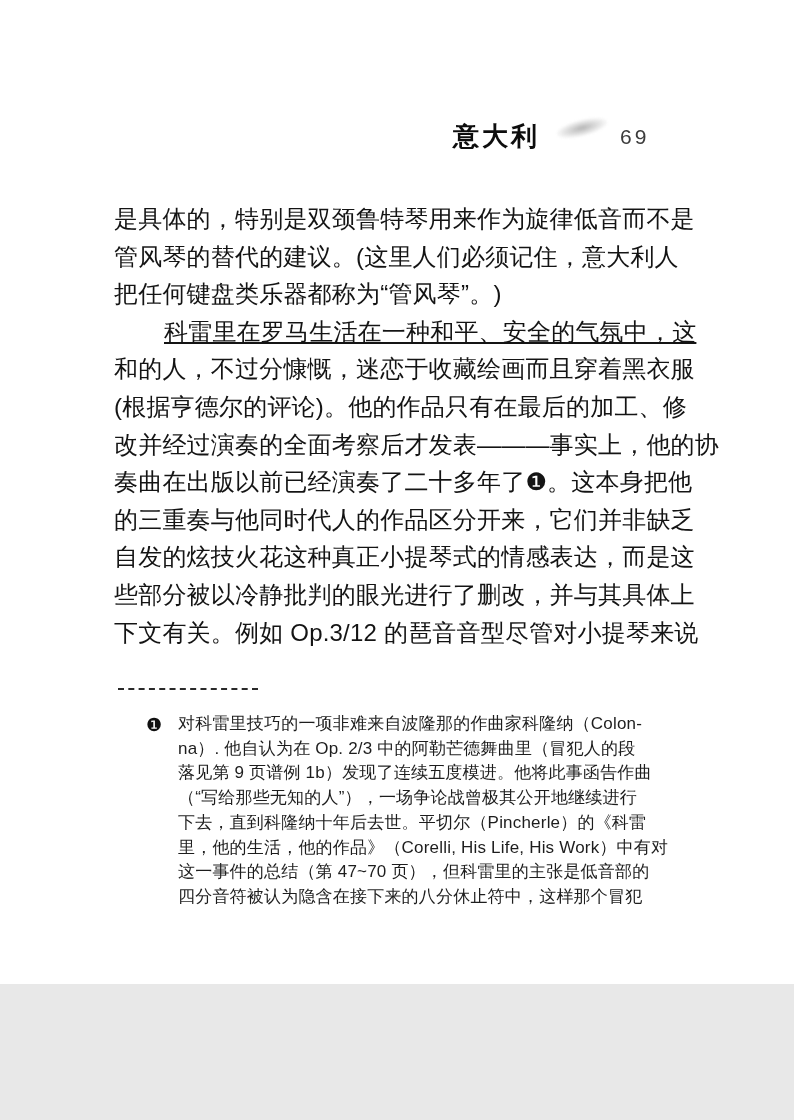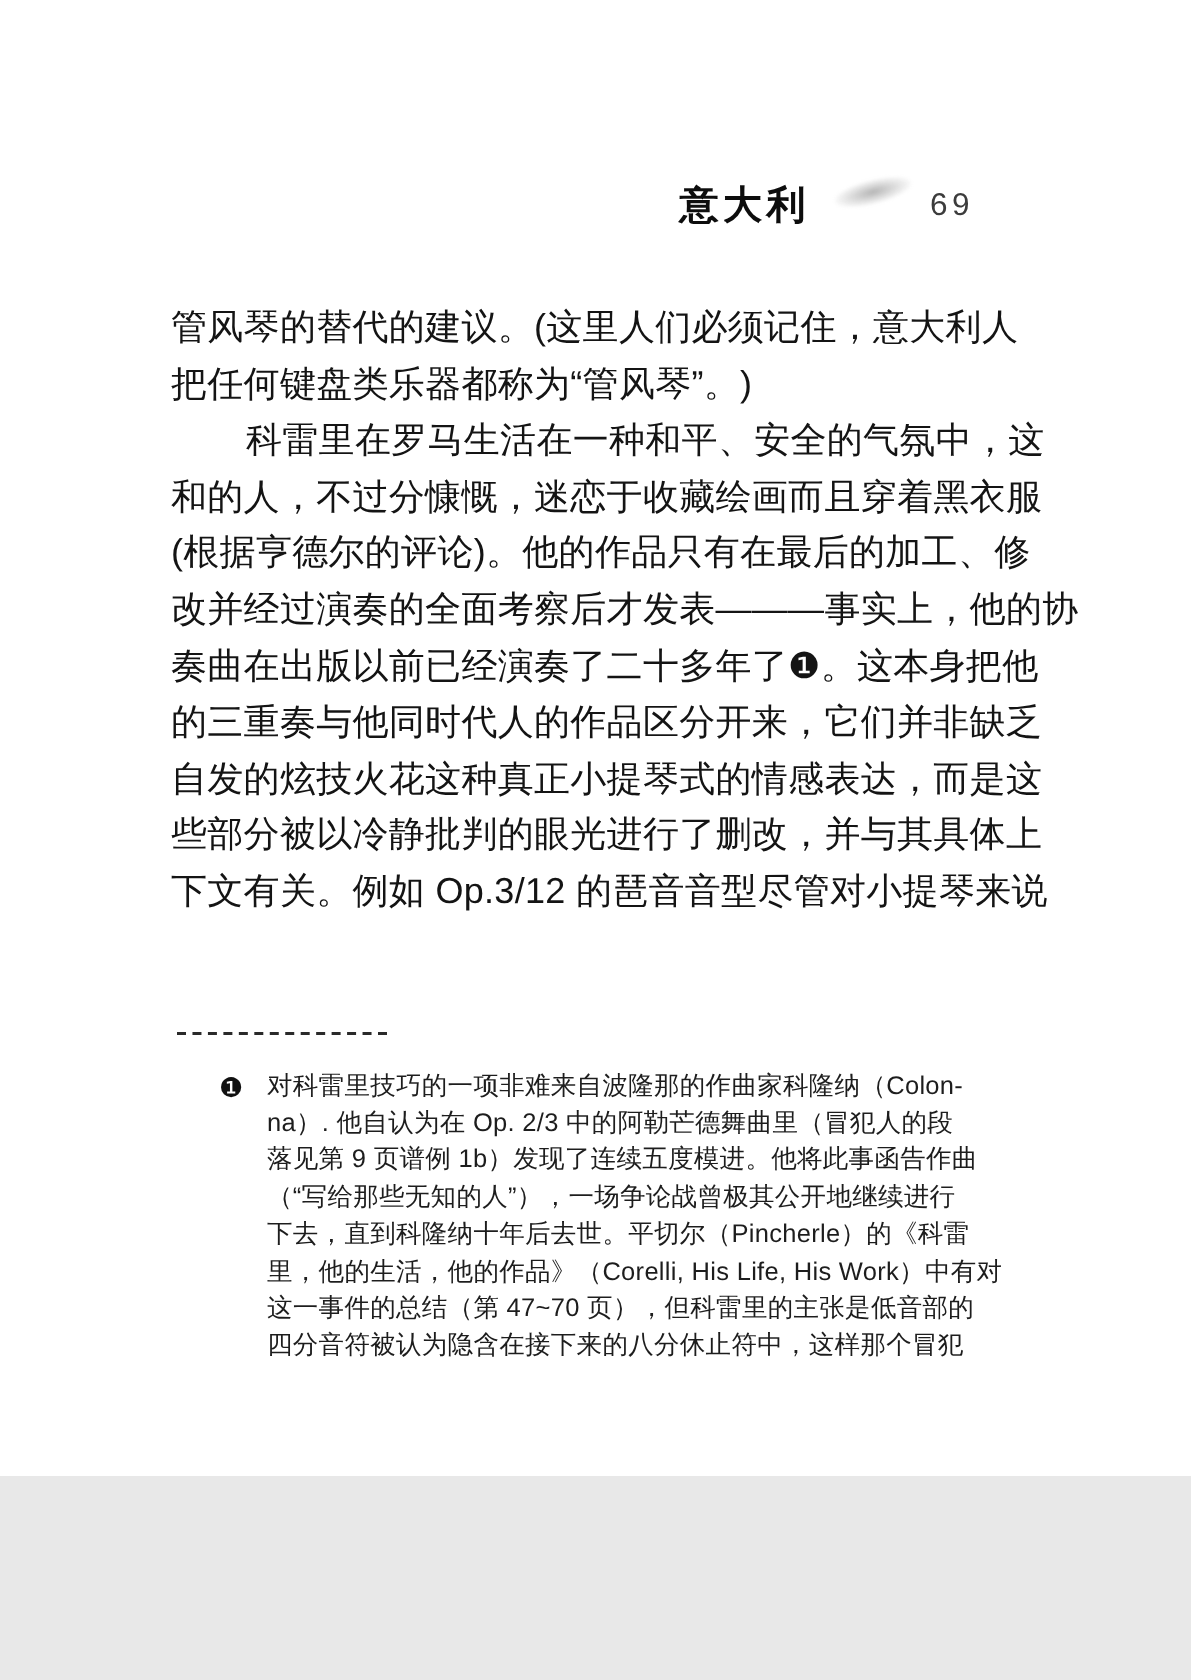--- a/index.html
+++ b/index.html
@@ -29,21 +29,21 @@
     font-size:21px;letter-spacing:3px;color:#3c3c3c;
   }
   
   .body-text{
     position:absolute;left:114px;top:200px;width:580px;
     font-size:24px;line-height:37.6px;
     letter-spacing:0.2px;
     color:#141414;
   }
   .body-line{white-space:nowrap;}
-  .body-line.indent{text-indent:50px;}
+  .body-line.indent{text-indent:50px;text-decoration:underline;}
   
   .footnote-rule{
     position:absolute;left:118px;top:688px;width:140px;height:0;
     border-top:2px dashed #2a2a2a;
   }
   .footnote-marker{
     position:absolute;left:146px;top:714px;
     font-size:18px;color:#101010;
   }
   .footnote-text{
@@ -69,20 +69,21 @@
 </head>
 <body>
 
 <div class="page">
 
   <div class="header-title">意大利</div>
   <div class="scan-smudge"></div>
   <div class="page-number">69</div>
 
   <div class="body-text">
+      <div class="body-line">是具体的，特别是双颈鲁特琴用来作为旋律低音而不是</div>
       <div class="body-line">管风琴的替代的建议。(这里人们必须记住，意大利人</div>
       <div class="body-line">把任何键盘类乐器都称为“管风琴”。)</div>
       <div class="body-line indent">科雷里在罗马生活在一种和平、安全的气氛中，这</div>
       <div class="body-line">和的人，不过分慷慨，迷恋于收藏绘画而且穿着黑衣服</div>
       <div class="body-line">(根据亨德尔的评论)。他的作品只有在最后的加工、修</div>
       <div class="body-line">改并经过演奏的全面考察后才发表———事实上，他的协</div>
       <div class="body-line">奏曲在出版以前已经演奏了二十多年了❶。这本身把他</div>
       <div class="body-line">的三重奏与他同时代人的作品区分开来，它们并非缺乏</div>
       <div class="body-line">自发的炫技火花这种真正小提琴式的情感表达，而是这</div>
       <div class="body-line">些部分被以冷静批判的眼光进行了删改，并与其具体上</div>

